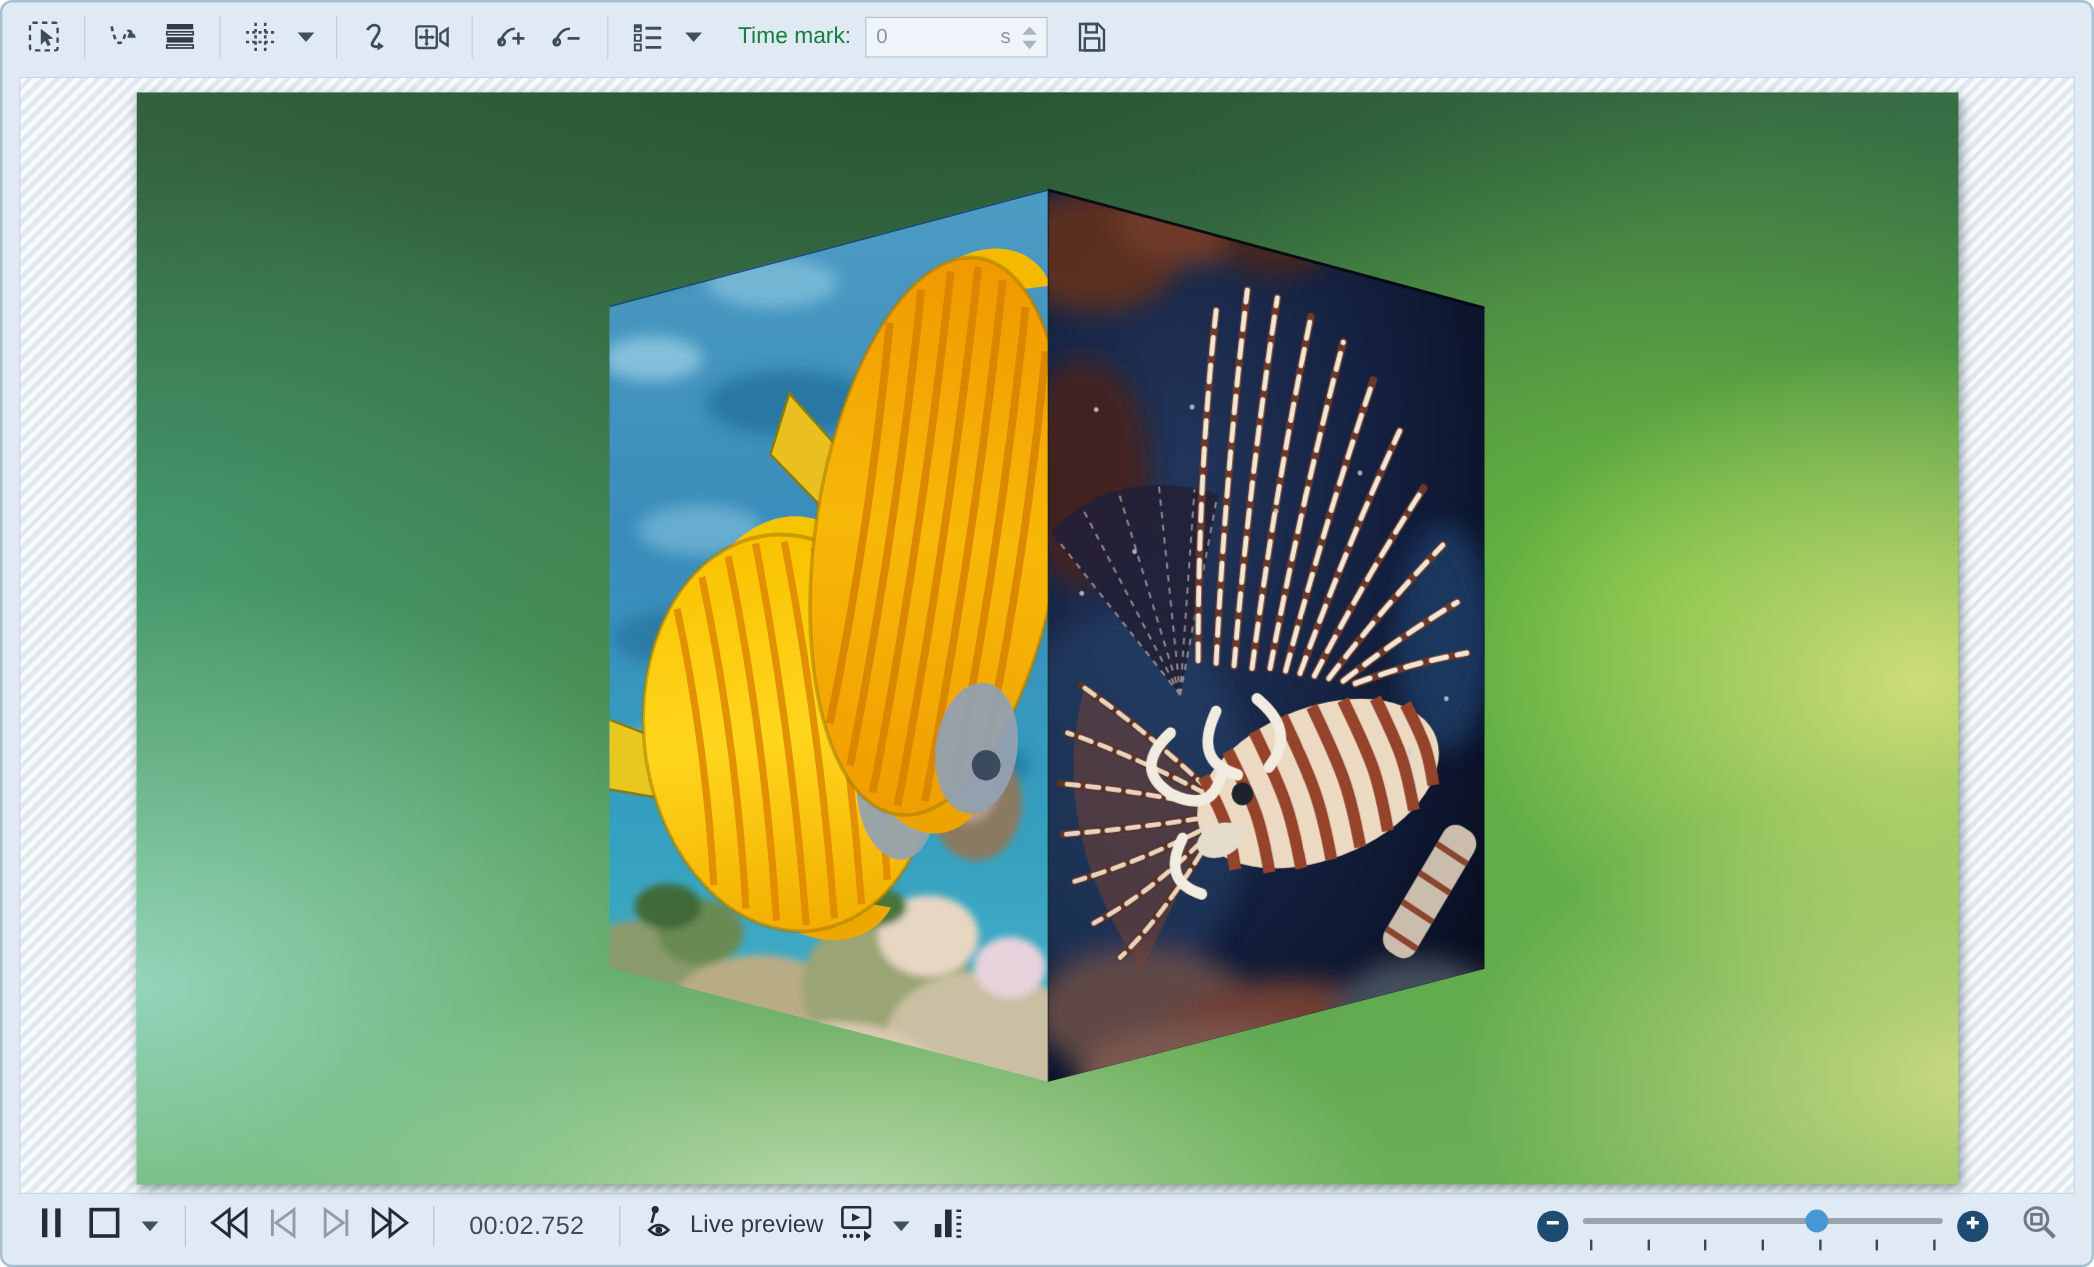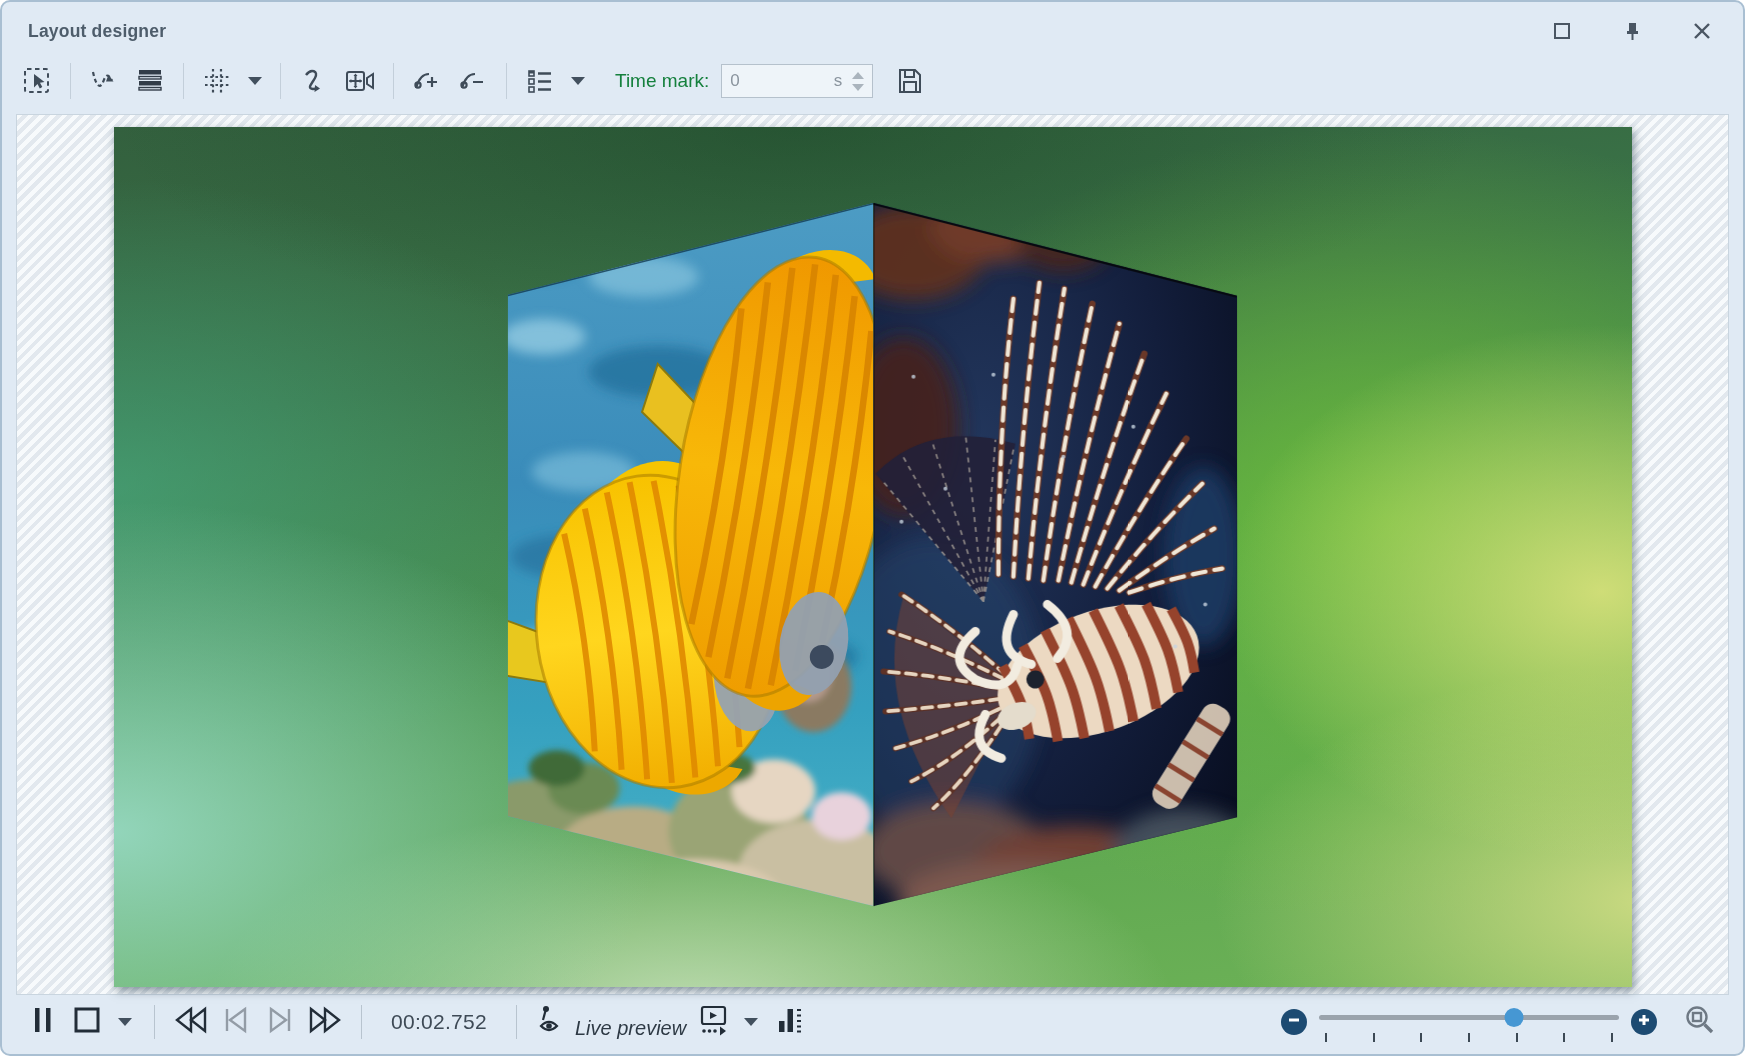--- a/index.html
+++ b/index.html
@@ -75,64 +75,35 @@
 
   
   .bottombar {
     height:59px; flex:0 0 auto;
     display:flex; align-items:center;
     padding:2px 26px 8px 24px; gap:10px;
   }
   .bbtn { height:38px; min-width:34px; display:flex; align-items:center; justify-content:center; }
   .bsep { width:1px; height:34px; background:#b8c4cf; margin:0 8px; }
   .time-display { font-size:21px; color:#3e4a56; min-width:118px; text-align:center; letter-spacing:.3px; }
-  .live-preview { display:flex; align-items:flex-end; gap:10px;font-style:italic; }
+  .live-preview { display:flex; align-items:center; gap:10px; }
   .live-preview-label { font-size:20px; color:#2e3a45; }
   .zoom-cluster { margin-left:auto; display:flex; align-items:center; gap:12px; }
   .zoom-circle { width:26px; height:26px; border-radius:50%; background:#1d4b72; display:flex; align-items:center; justify-content:center; }
   .slider { position:relative; width:300px; height:38px; }
   .slider-track { position:absolute; left:0; right:0; top:12px; height:5px; border-radius:3px; background:#9aa3ac; }
   .slider-thumb { position:absolute; top:5px; width:19px; height:19px; border-radius:50%; background:#4697d3; transform:translateX(-50%); }
   .ticks { position:absolute; left:6px; right:6px; top:30px; display:flex; justify-content:space-between; }
   .tick { width:2px; height:9px; background:#3c4954; }
 </style>
 </head>
 <body>
 
 <div class="window">
 
-  <div class="titlebar">
-    <div class="title">Layout designer</div>
-    <div class="win-controls">
-      <div class="win-btn">
-        <span>
-          <svg width="18" height="18">
-              <rect x="2" y="2" width="14" height="14" fill="none" stroke="#4a5663" stroke-width="2"></rect>
-            </svg>
-        </span>
-      </div>
-      <div class="win-btn">
-        <span>
-          <svg width="20" height="20">
-            <rect x="7" y="2" width="7" height="9" fill="#4a5663"></rect>
-            <rect x="5" y="10" width="11" height="3" fill="#4a5663"></rect>
-            <line x1="10.5" y1="13" x2="10.5" y2="19" stroke="#4a5663" stroke-width="2"></line>
-          </svg>
-        </span>
-      </div>
-      <div class="win-btn">
-        <span>
-          <svg width="18" height="18">
-            <line x1="2" y1="2" x2="16" y2="16" stroke="#4a5663" stroke-width="2.4"></line>
-            <line x1="16" y1="2" x2="2" y2="16" stroke="#4a5663" stroke-width="2.4"></line>
-          </svg>
-        </span>
-      </div>
-    </div>
-  </div>
 
   <div class="toolbar">
     <div class="tbtn">
       <span>
         <svg width="30" height="30" fill="none" stroke="#3f4c59" stroke-width="2">
           <rect x="3" y="3" width="23" height="23" rx="2" stroke-dasharray="4.5 3.5"></rect>
           <path d="M12 8 L12 21.5 L15.5 18 L17.8 22.5 L20.3 21 L18 16.7 L22.5 16 Z" fill="#3f4c59" stroke="none"></path>
         </svg>
       </span>
     </div>

